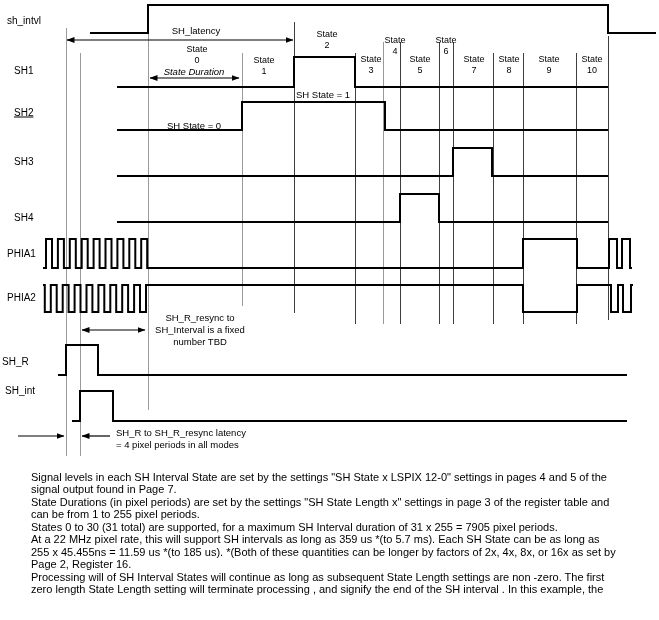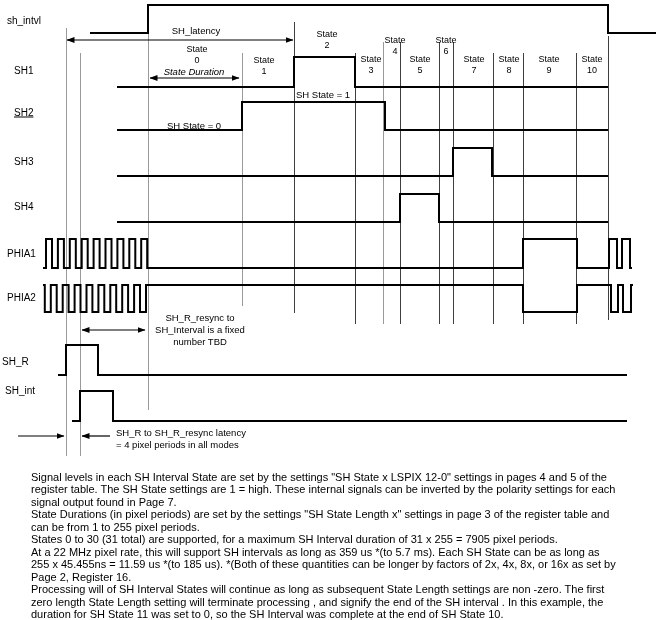--- a/index.html
+++ b/index.html
@@ -64,21 +64,21 @@
         <line x1="18" y1="436" x2="64" y2="436" class="arrow" marker-end="url(#ahe)"></line>
         <line x1="82" y1="436" x2="110" y2="436" class="arrow" marker-start="url(#ahs)"></line>
       </g>
   </svg>
 
   <div id="signal-labels">
       <div class="lbl sig" style="left: 7px; top: 20px;">sh_intvl</div>
       <div class="lbl sig" style="left: 14px; top: 70px;">SH1</div>
       <div class="lbl sig" style="left: 14px; top: 112px; text-decoration: underline;">SH2</div>
       <div class="lbl sig" style="left: 14px; top: 161px;">SH3</div>
-      <div class="lbl sig" style="left: 14px; top: 206px;">SH4</div>
+      <div class="lbl sig" style="left: 14px; top: 217px;">SH4</div>
       <div class="lbl sig" style="left: 7px; top: 253px;">PHIA1</div>
       <div class="lbl sig" style="left: 7px; top: 297px;">PHIA2</div>
       <div class="lbl sig" style="left: 2px; top: 361px;">SH_R</div>
       <div class="lbl sig" style="left: 5px; top: 390px;">SH_int</div>
     </div>
   <div id="state-labels">
       <div class="lbl state" style="left: 197px; top: 44px;">
         <div class="">State</div>
         <div class="">0</div>
       </div>
@@ -141,25 +141,23 @@
         <div class="">SH_Interval is a fixed</div>
         <div class="">number TBD</div>
       </div>
       <div class="lbl ann" style="left: 116px; top: 427px;">
         <div class="">SH_R to SH_R_resync latency</div>
         <div class="">= 4 pixel periods in all modes</div>
       </div>
     </div>
   <div id="notes">
       <div class="">Signal levels in each SH Interval State are set by the settings "SH State x LSPIX 12-0" settings in pages 4 and 5 of the</div>
-      <div class="">register table. The SH State settings are 1 = high. These internal signals can be inverted by the polarity settings for each</div>
       <div class="">signal output found in Page 7.</div>
       <div class="">State Durations (in pixel periods) are set by the settings "SH State Length x" settings in page 3 of the register table and</div>
       <div class="">can be from 1 to 255 pixel periods.</div>
       <div class="">States 0 to 30 (31 total) are supported, for a maximum SH Interval duration of 31 x 255 = 7905 pixel periods.</div>
       <div class="">At a 22 MHz pixel rate, this will support SH intervals as long as 359 us *(to 5.7 ms). Each SH State can be as long as</div>
       <div class="">255 x 45.455ns = 11.59 us *(to 185 us). *(Both of these quantities can be longer by factors of 2x, 4x, 8x, or 16x as set by</div>
       <div class="">Page 2, Register 16.</div>
       <div class="">Processing will of SH Interval States will continue as long as subsequent State Length settings are non -zero. The first</div>
       <div class="">zero length State Length setting will  terminate processing , and signify the end of the SH interval . In this example, the</div>
-      <div class="">duration for SH State 11 was set to 0, so the SH Interval was complete at the end of SH State  10.</div>
     </div>
 </div>
 
 </body></html>

